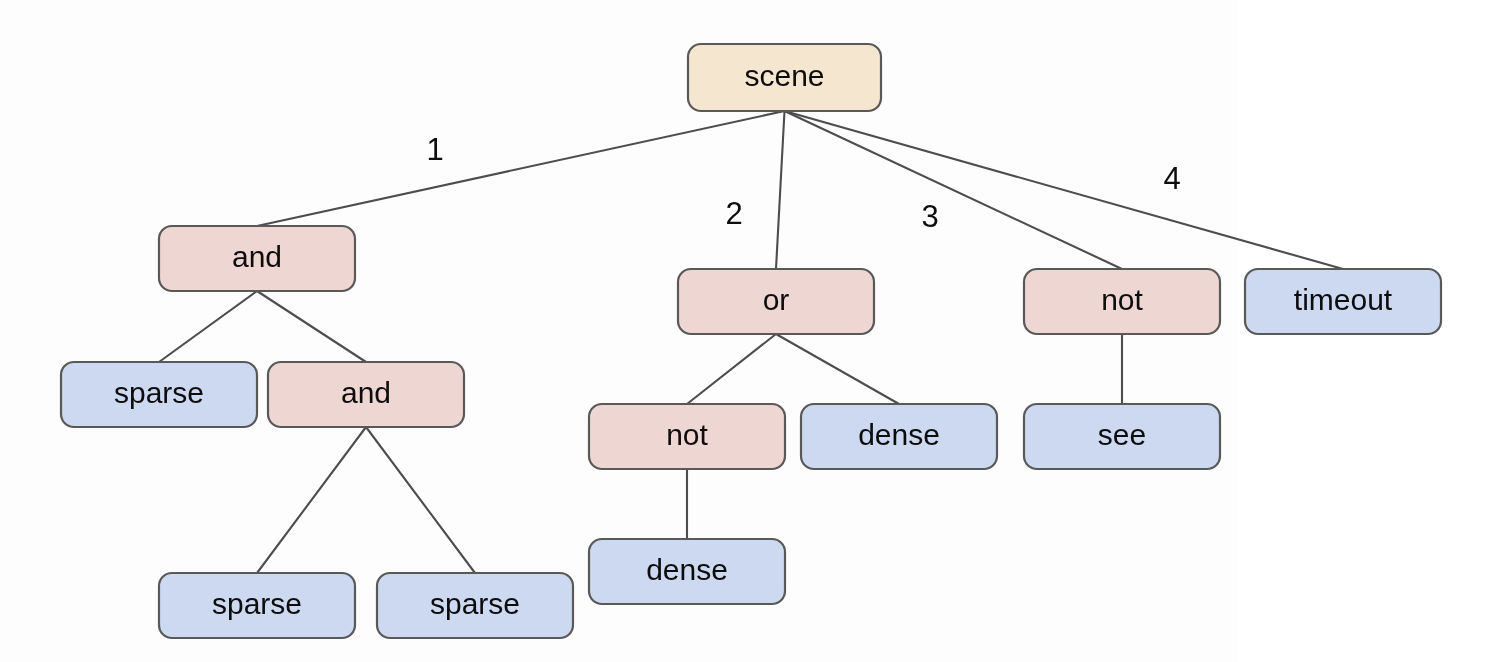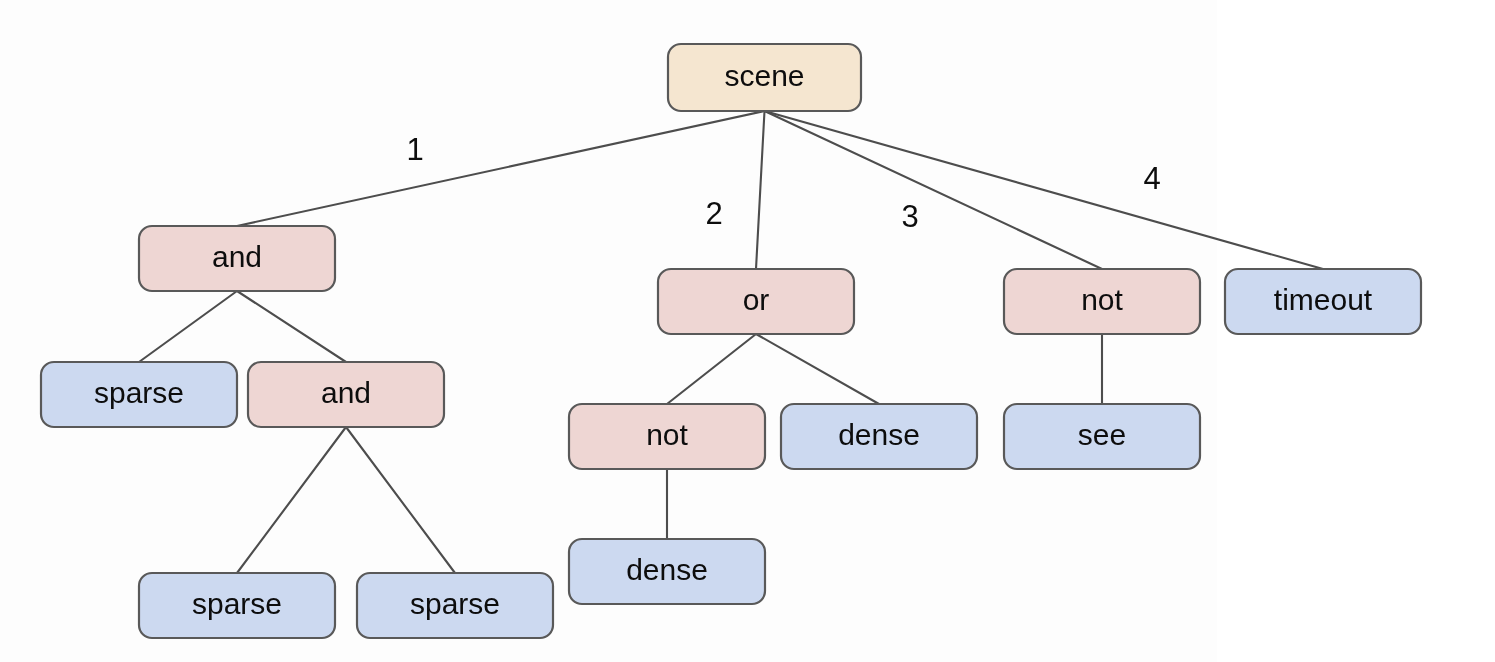--- a/index.html
+++ b/index.html
@@ -11,20 +11,21 @@
     width: 1495px;
     height: 662px;
     overflow: hidden;
     font-family: "Liberation Sans", sans-serif;
   }
   #diagram-root {
     position: relative;
     width: 1217px;
     height: 662px;
     background: #fdfdfd;
+    padding-left: 20px;
   }
   svg#tree-svg {
     display: block;
     width: 1495px;
     height: 662px;
   }
   .node-box {
     stroke: #595959;
     stroke-width: 2.2;
   }

